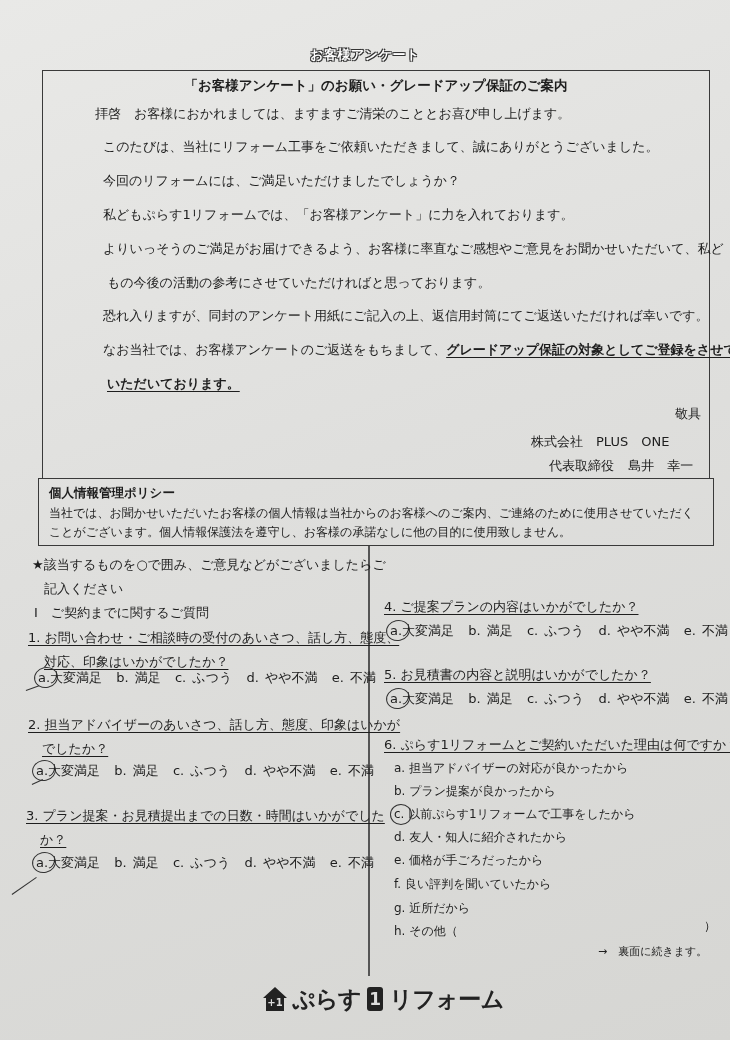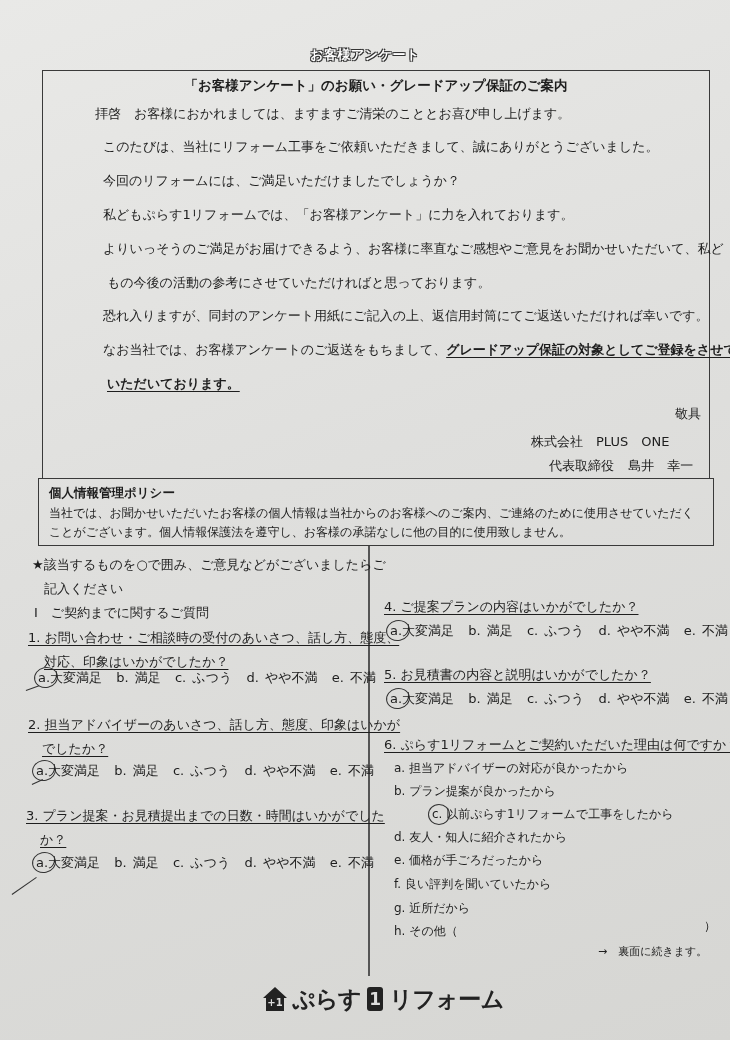--- a/index.html
+++ b/index.html
@@ -159,21 +159,21 @@
   <span class="opt circled"><span>a.</span><span>大変満足</span></span>
   <span class="opt">b. 満足</span>
   <span class="opt">c. ふつう</span>
   <span class="opt">d. やや不満</span>
   <span class="opt">e. 不満</span>
 </div>
 
 <div class="q-text q-title" style="left:384px; top:736px;">6. ぷらす1リフォームとご契約いただいた理由は何ですか？</div>
 <div class="reason" style="left:394px; top:760px;"><span class="letter">a.</span> <span>担当アドバイザーの対応が良かったから</span></div>
 <div class="reason" style="left:394px; top:783px;"><span class="letter">b.</span> <span>プラン提案が良かったから</span></div>
-<div class="reason circled" style="left:394px; top:806px;margin-left:38px;"><span class="letter">c.</span> <span>以前ぷらす1リフォームで工事をしたから</span></div>
+<div class="reason circled" style="left:394px; top:806px;"><span class="letter">c.</span> <span>以前ぷらす1リフォームで工事をしたから</span></div>
 <div class="reason" style="left:394px; top:829px;"><span class="letter">d.</span> <span>友人・知人に紹介されたから</span></div>
 <div class="reason" style="left:394px; top:852px;"><span class="letter">e.</span> <span>価格が手ごろだったから</span></div>
 <div class="reason" style="left:394px; top:876px;"><span class="letter">f.</span> <span>良い評判を聞いていたから</span></div>
 <div class="reason" style="left:394px; top:900px;"><span class="letter">g.</span> <span>近所だから</span></div>
 <div class="reason" style="left:394px; top:923px;"><span class="letter">h.</span> <span>その他（</span></div>
 <div class="reason" style="left:704px; top:918px;">）</div>
 <div class="continue-note" style="left:598px; top:944px;">→　裏面に続きます。</div>
 
 <div class="logo">
   <div class="logo-house">

